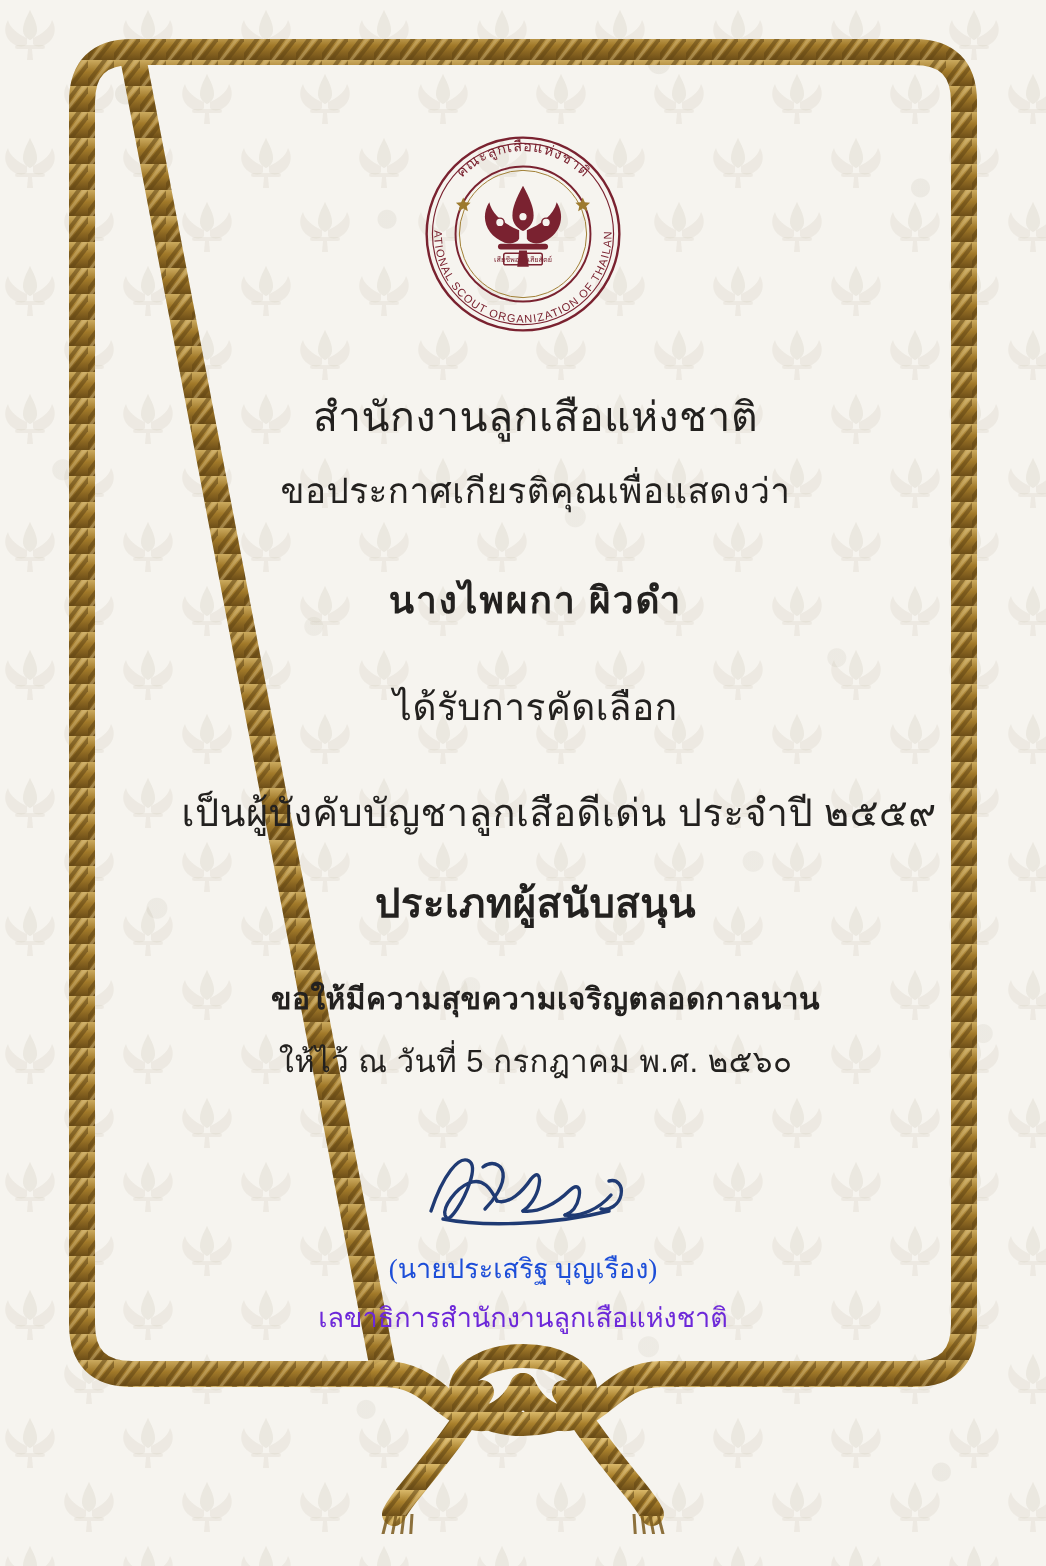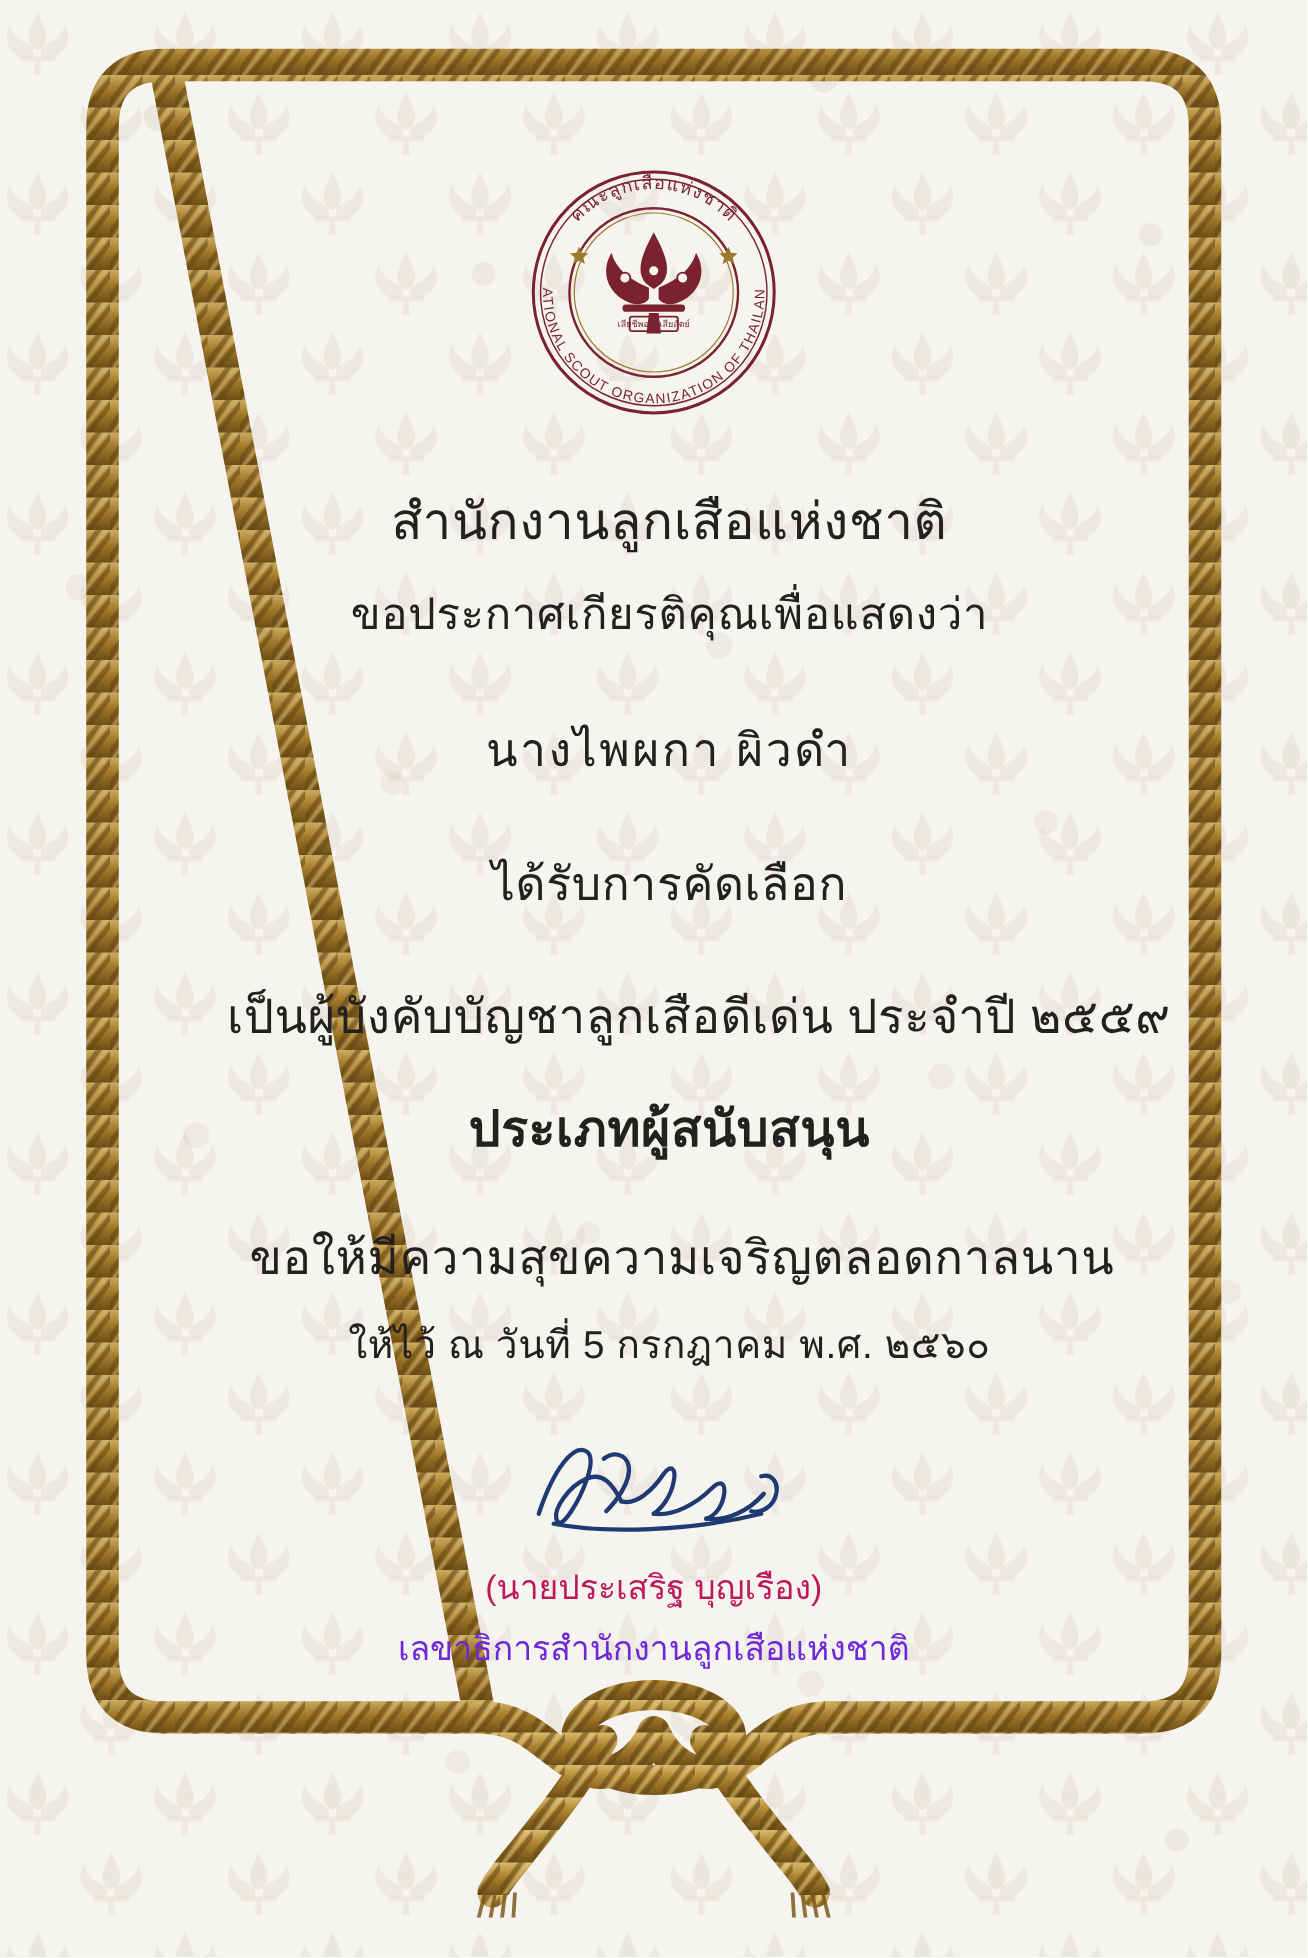--- a/index.html
+++ b/index.html
@@ -103,66 +103,66 @@
     margin-bottom: 14px;
     font-weight: 500;
   }
   .l-sub {
     font-size: 35px;
     margin-bottom: 52px;
     font-weight: 400;
   }
   .l-name {
     font-size: 37px;
-    font-weight: 400;
+    font-weight: 700;
     margin-bottom: 48px;
     letter-spacing: 2px;
   }
   .l-selected {
     font-size: 37px;
     margin-bottom: 46px;
     font-weight: 500;
   }
   .l-award {
     font-size: 38px;
     margin-bottom: 28px;
     font-weight: 500;
     margin-left: 47px;
   }
   .l-category {
     font-size: 40px;
     font-weight: 700;
     margin-bottom: 40px;
   }
   .l-wish {
-    font-size: 38px;
+    font-size: 30px;
     margin-bottom: 14px;
-    font-weight: 400;
+    font-weight: 700;
     margin-left: 20px;
   }
   .l-date {
     font-size: 31px;
     font-weight: 400;
   }
 
   .signature-area {
     position: absolute;
     left: 0;
     right: 0;
     top: 1145px;
     text-align: center;
   }
   .signature-mark {
     height: 96px;
     margin-bottom: 2px;
   }
   .sig-name {
-    font-family: Liberation Sans, sans-serif;
+    font-family: Liberation Serif, serif;
     font-size: 27px;
-    color: #be185d;
+    color: #1d4ed8;
     margin-bottom: 6px;
   }
   .sig-title {
     font-family: "Liberation Sans", sans-serif;
     font-size: 27px;
     color: #6d28d9;
   }
 </style>
 </head>
 <body>

